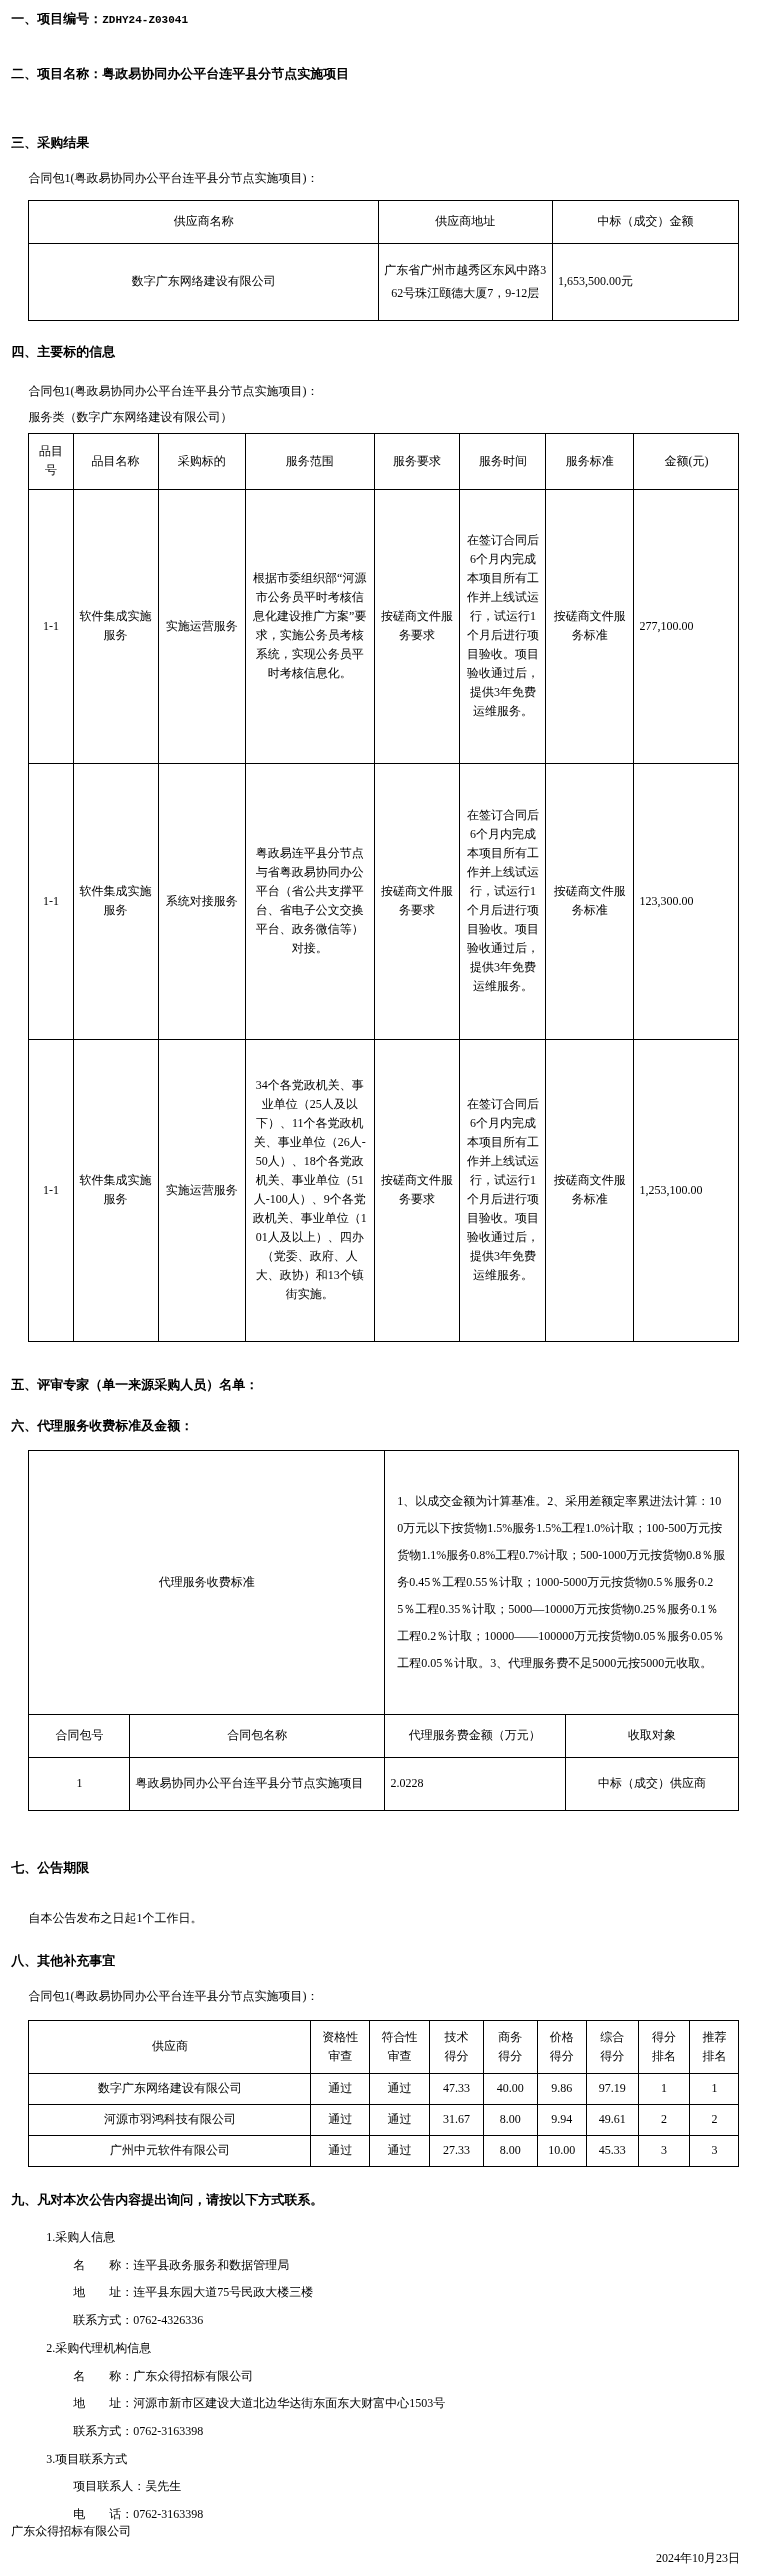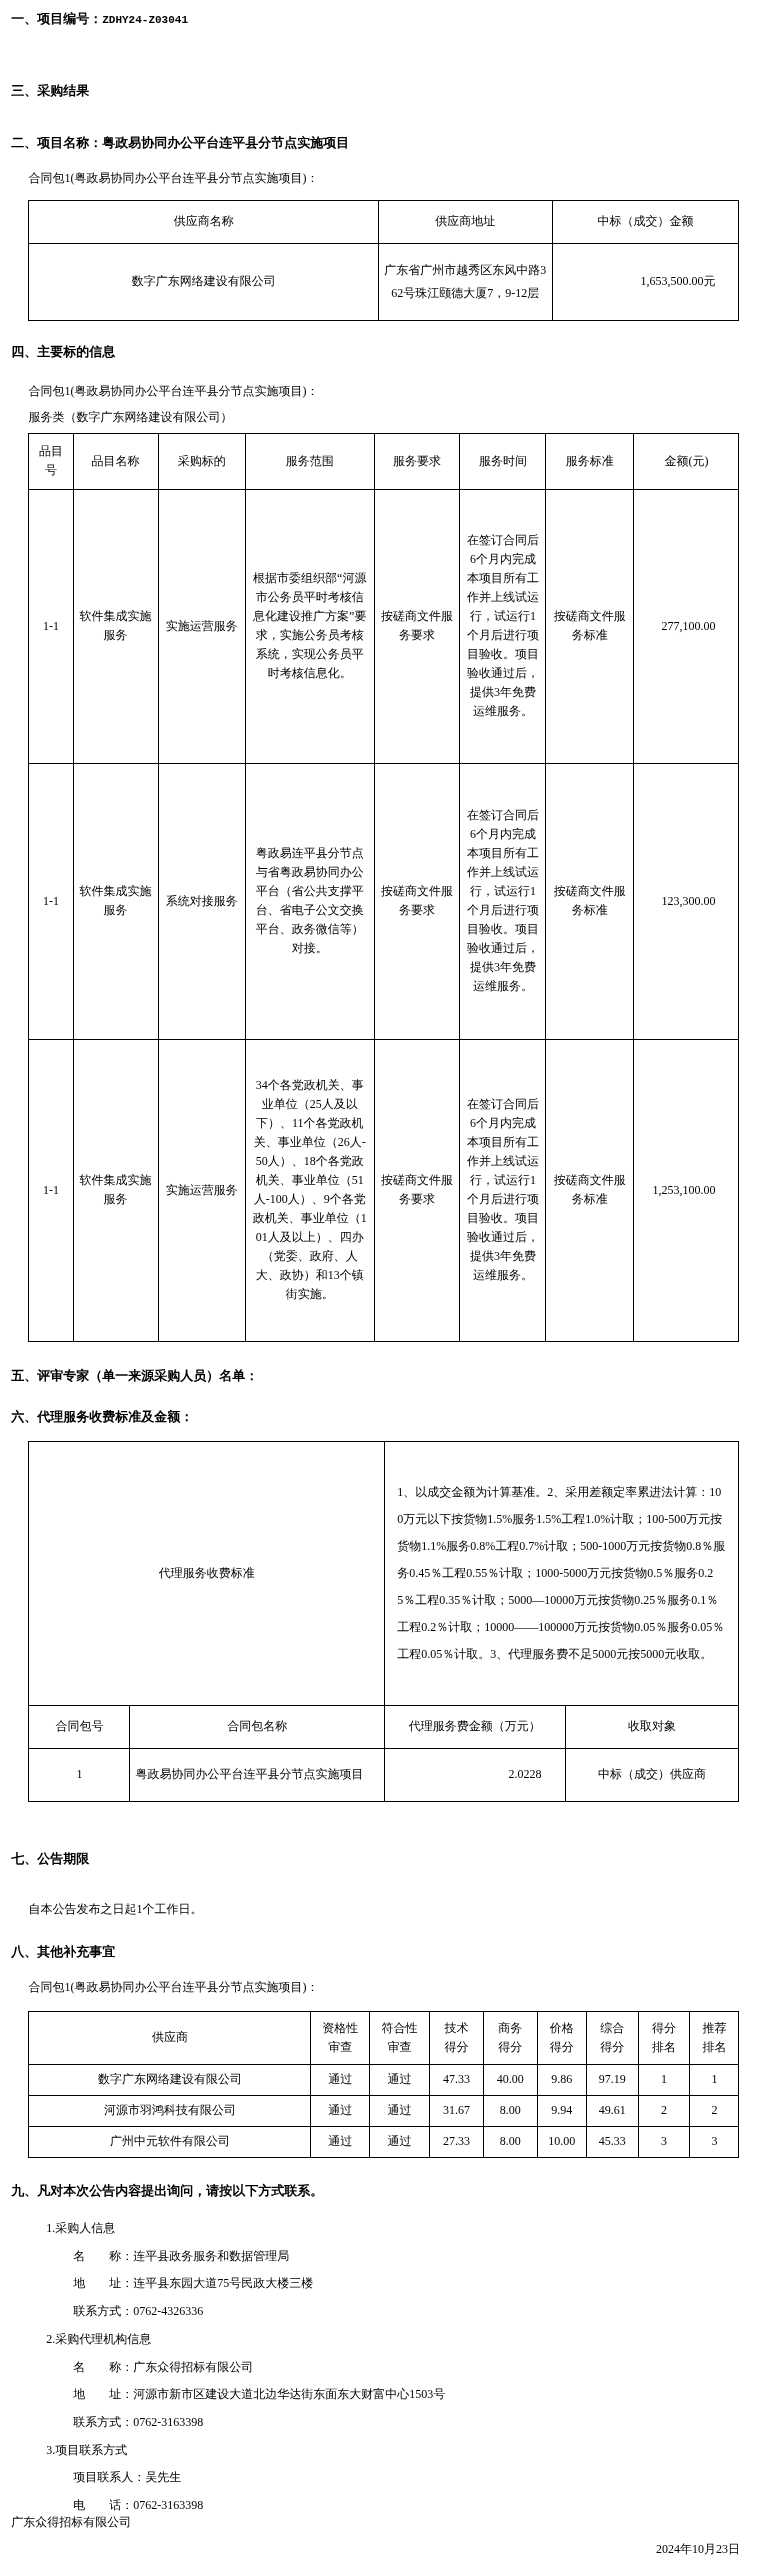--- a/index.html
+++ b/index.html
@@ -26,21 +26,21 @@
   
   #s1   { margin-top: 10.4px; }
   #s2   { margin-top: 35px; }
   #s3   { margin-top: 52px; }
   #pkg1 { margin-top: 19px; }
   #t1   { margin-top: 12px; }
   #s4   { margin-top: 22.4px; }
   #pkg2 { margin-top: 22.4px; }
   #svc  { margin-top: 8.6px; }
   #t2   { margin-top: 7px; }
-  #s5   { margin-top: 25px; }
+  #s5   { margin-top: 34px; }
   #experts { margin-top: 19px; }
   #s6   { margin-top: 24px; }
   #t3   { margin-top: 15.5px; }
   #s7   { margin-top: 48px; }
   #notice { margin-top: 34px; }
   #s8   { margin-top: 24px; }
   #pkg3 { margin-top: 19px; }
   #t4   { margin-top: 14.7px; }
   #s9   { margin-top: 24px; }
   #c1   { margin-top: 21px; }
@@ -58,21 +58,21 @@
   td {
     border: 0.9px solid #000;
     text-align: center;
     vertical-align: middle;
     padding: 3.5px 5.2px;
     line-height: 19px;
     word-break: break-all;
     overflow-wrap: break-word;
   }
   .pre { white-space: pre-line; }
-  .money { text-align: right; padding-right: 23px; }
+  .money { text-align: left; padding-right: 4px; }
   .left { text-align: left; }
 
   .t1h td { height: 35px; font-weight: normal; }
   .t1r td { height: 69px; line-height: 22.4px; }
 
   .t2h td { height: 48px; }
   .t2r1 td { height: 266px; }
   .t2r2 td { height: 268px; }
   .t2r3 td { height: 294px; }
 
@@ -88,23 +88,23 @@
   .t4h td { height: 45px; }
   .t4r td { height: 23px; }
 </style>
 </head>
 <body>
 
 <div class="doc">
 
   <p class="h-sec" id="s1"><span>一、项目编号：</span><span class="val">ZDHY24-Z03041</span></p>
 
+  <p class="h-sec" id="s2">二、项目名称：粤政易协同办公平台连平县分节点实施项目</p>
+
   <p class="h-sec" id="s3">三、采购结果</p>
-
-  <p class="h-sec" id="s2">二、项目名称：粤政易协同办公平台连平县分节点实施项目</p>
 
   <p class="line ind1" id="pkg1">合同包1(粤政易协同办公平台连平县分节点实施项目)：</p>
 
   <table id="t1">
     <colgroup>
       <col style="width:49.2%">
         <col style="width:24.5%">
         <col style="width:26.3%">
     </colgroup>
     <tbody>

